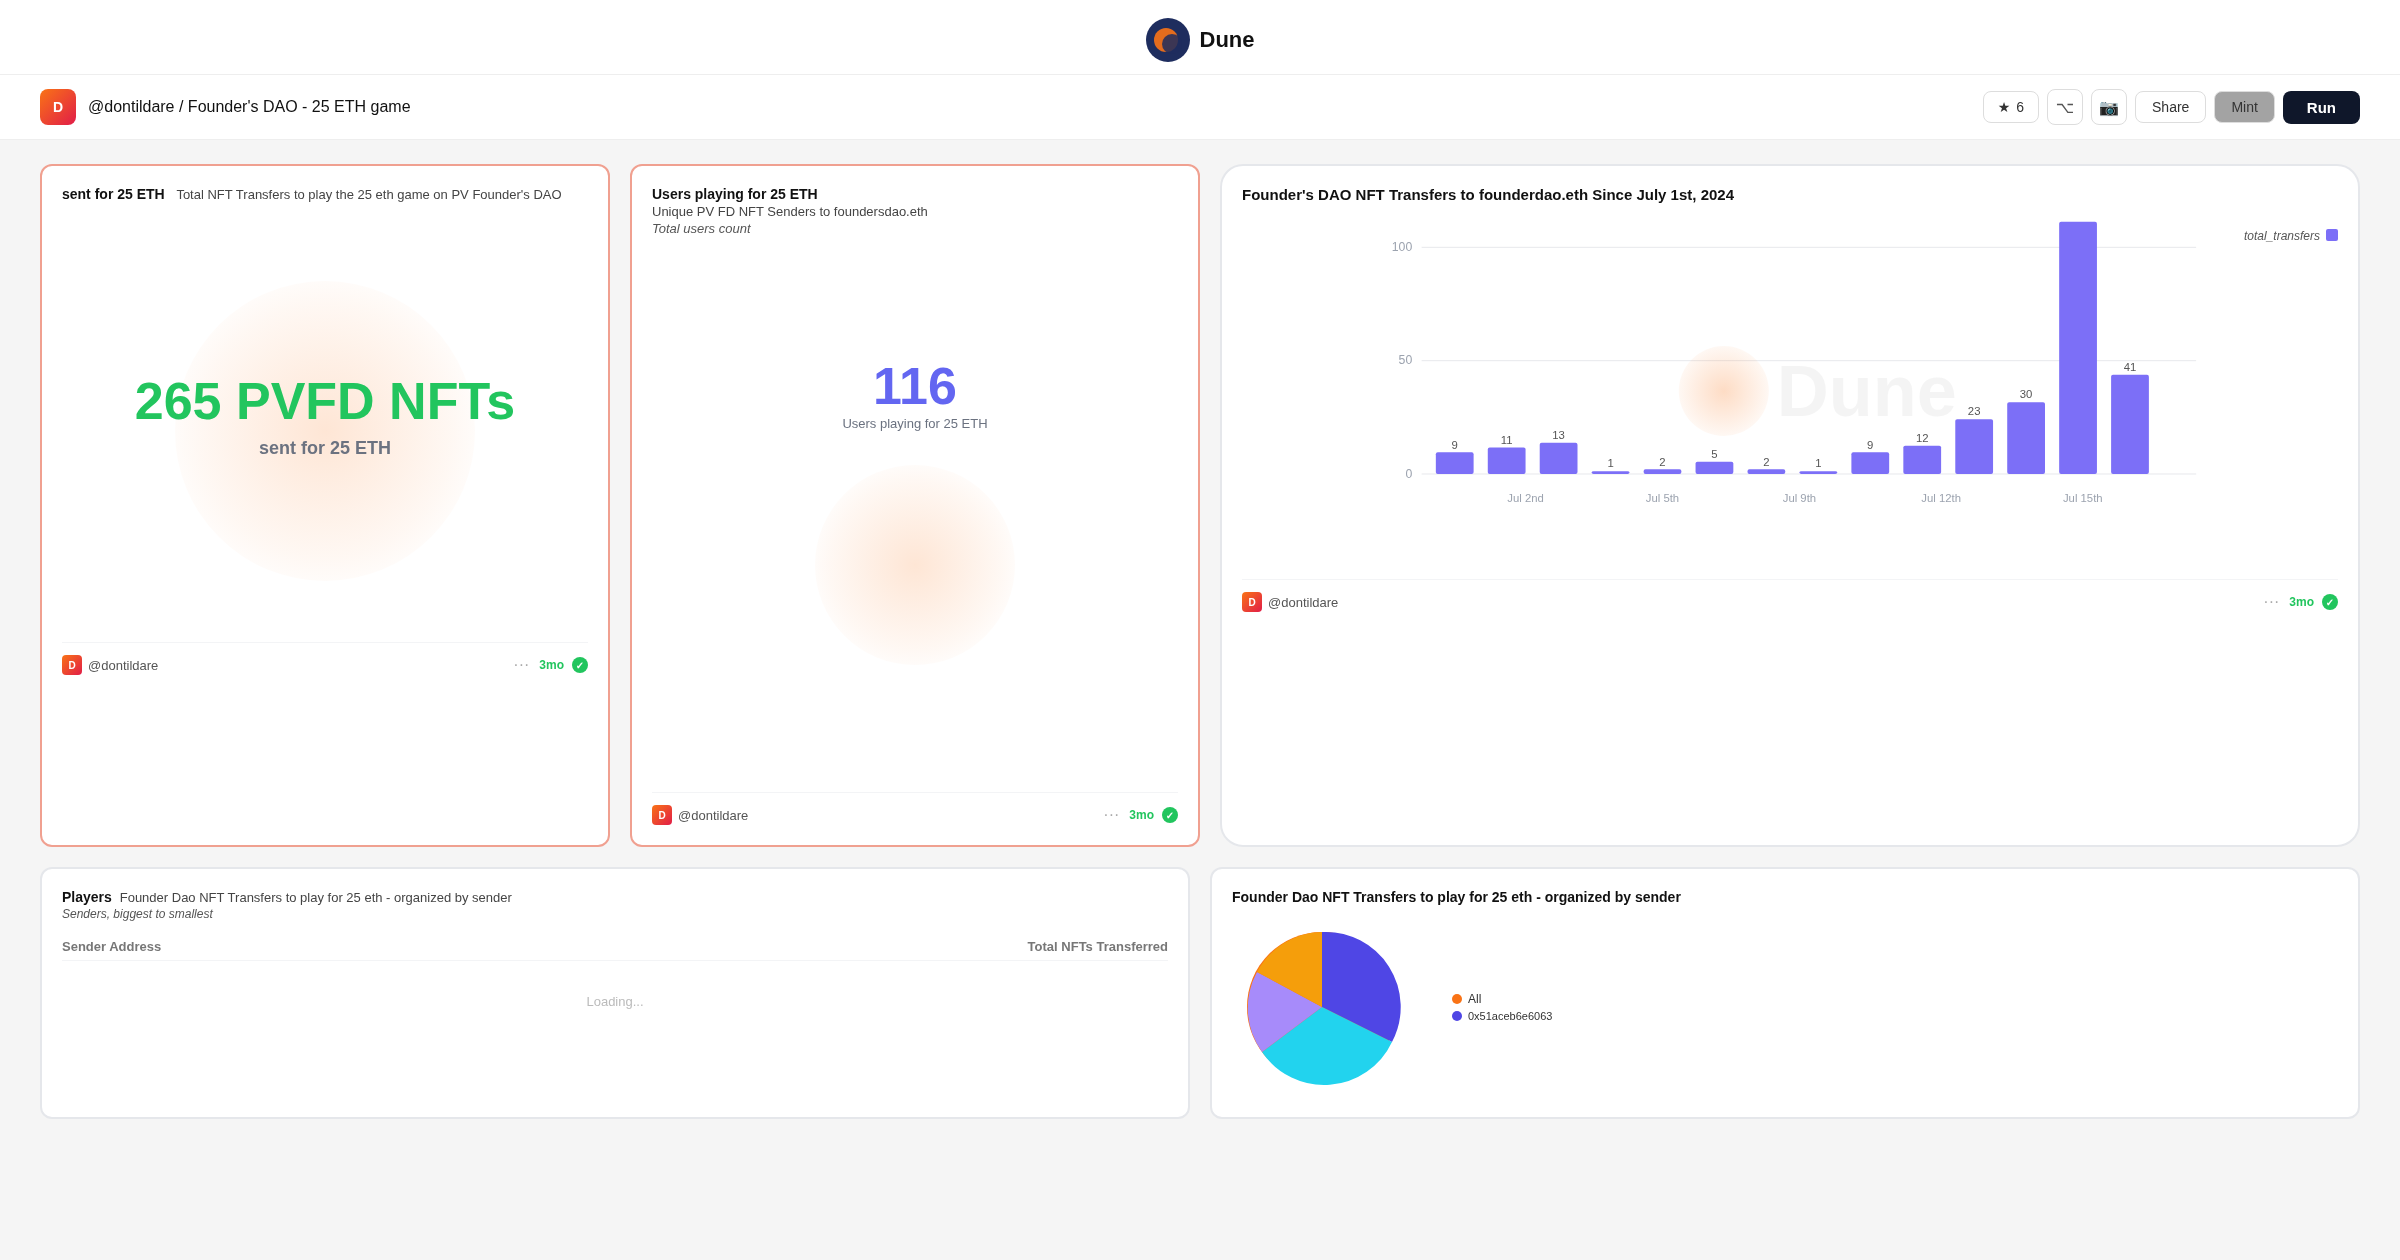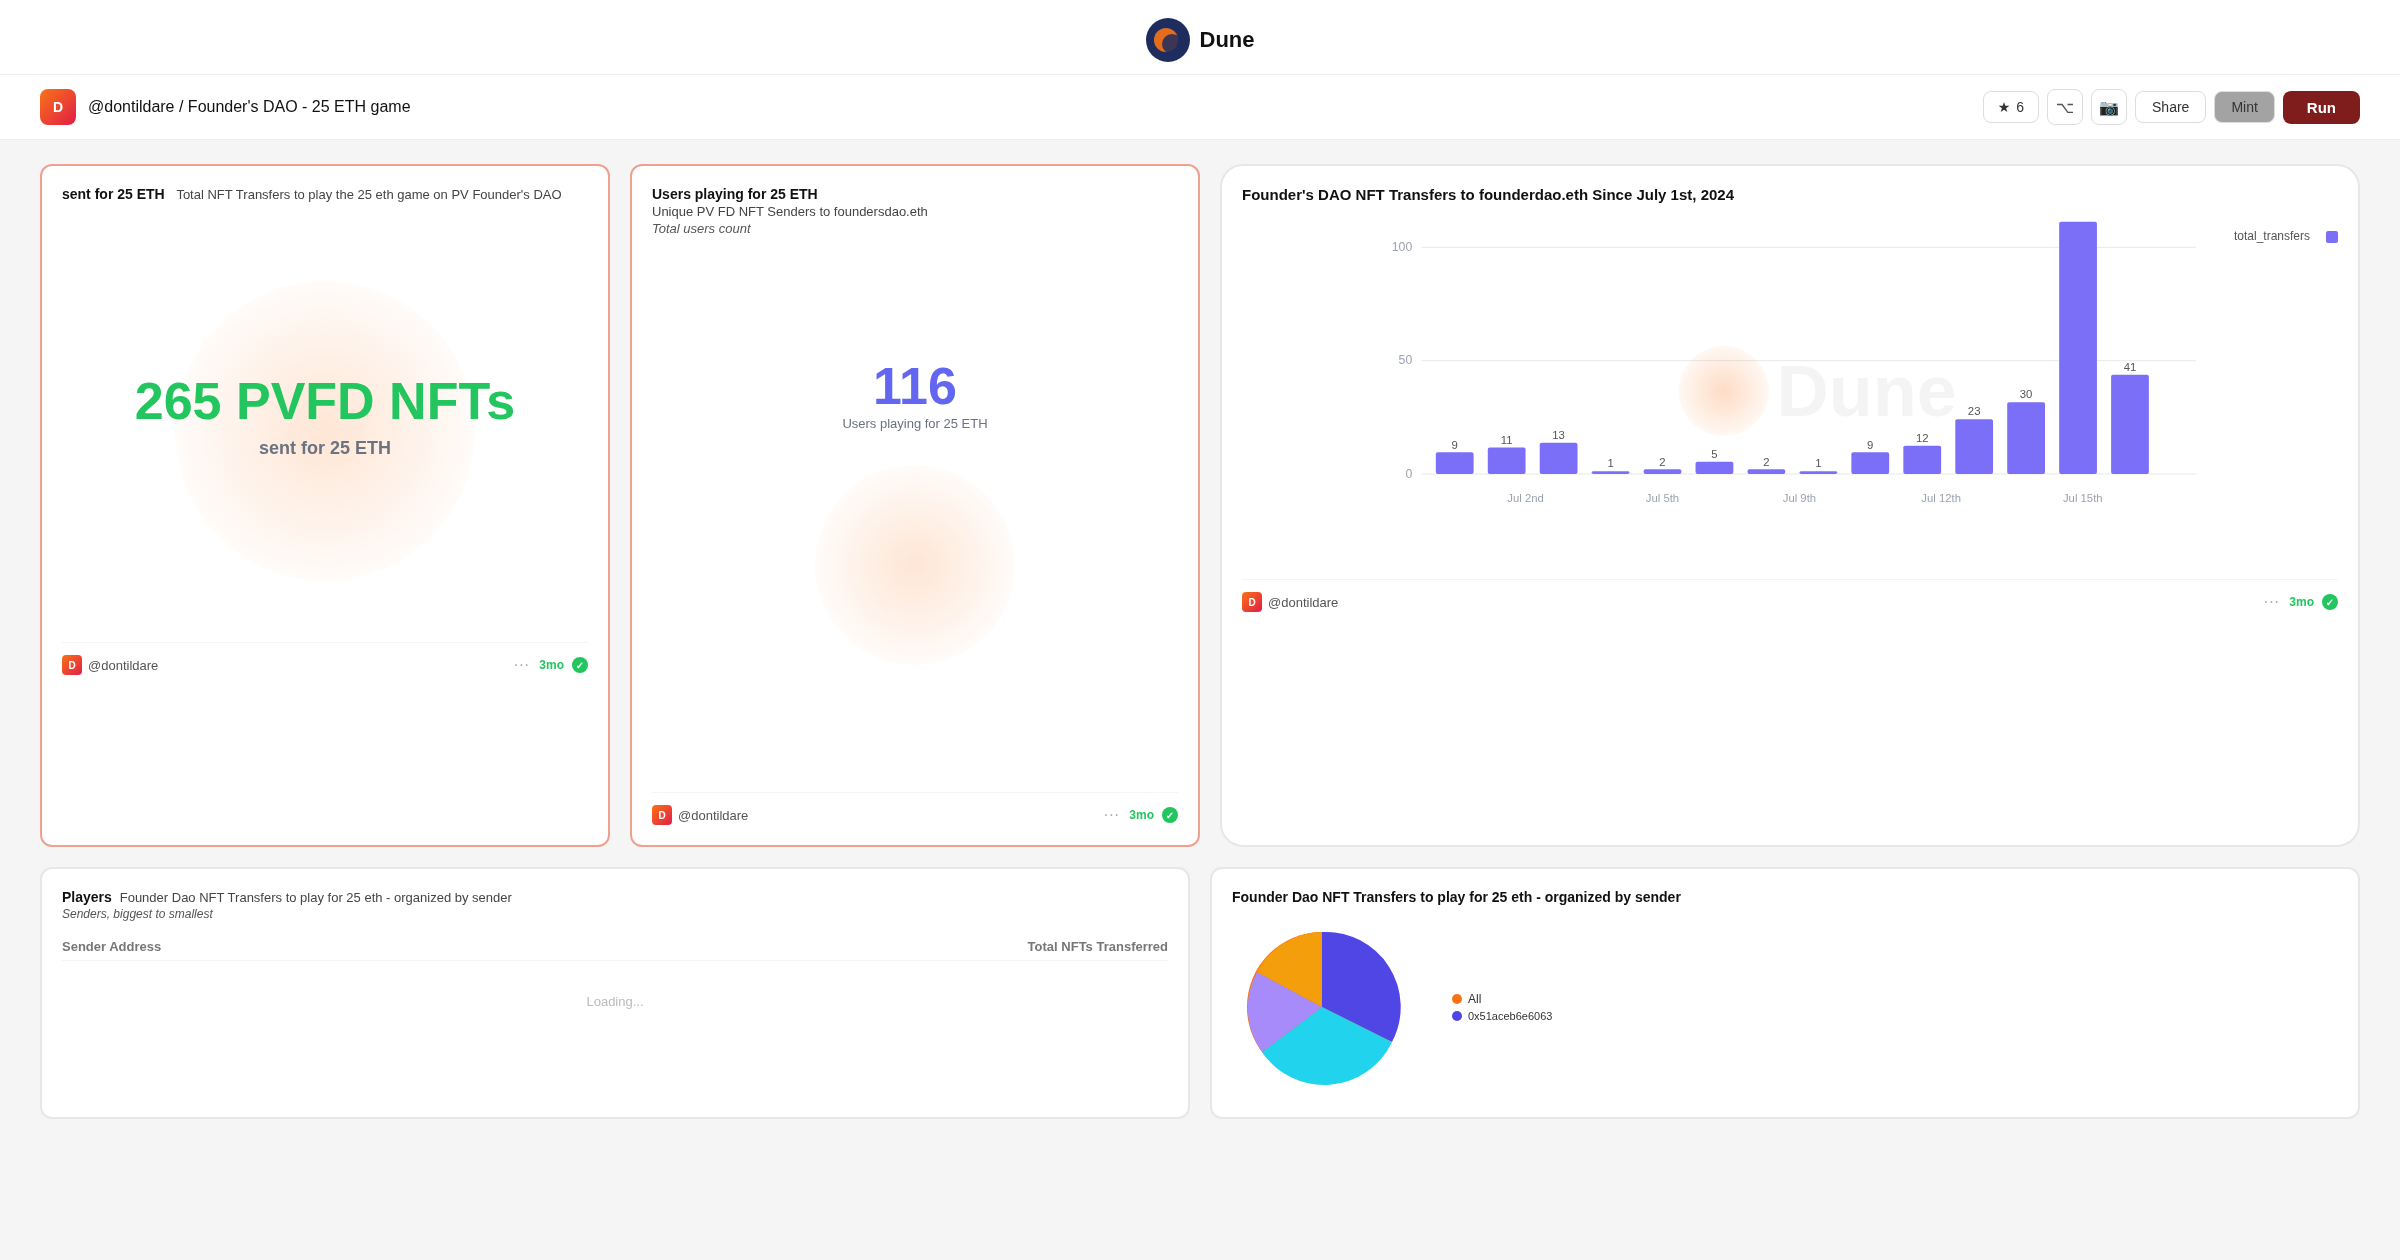--- a/index.html
+++ b/index.html
@@ -98,21 +98,21 @@
       border: 1.5px solid #ddd;
       background: #fff;
       cursor: pointer;
       font-size: 16px;
       color: #555;
     }
     .btn-run {
       padding: 8px 24px;
       border-radius: 8px;
       border: none;
-      background: #7f1d1d;
+      background: #0f172a;
       color: #fff;
       font-size: 15px;
       font-weight: 600;
       cursor: pointer;
     }
     .btn-mint {
       padding: 7px 16px;
       border-radius: 8px;
       border: 1.5px solid #ddd;
       background: #a3a3a3;
@@ -305,24 +305,25 @@
       width: 90px; height: 90px;
       border-radius: 50%;
       background: radial-gradient(circle, rgba(249,115,22,0.25) 0%, rgba(249,115,22,0.05) 70%, transparent 100%);
       display: inline-block;
     }
     .chart-legend {
       position: absolute;
       right: 0;
       top: 10px;
       display: flex;
-      align-items: flex-end;
-      gap: 16px;
+      align-items: flex-start;
+      gap: 6px;
       font-size: 12px;
       color: #555;
+      font-style: italic;
     }
     .legend-dot {
       width: 12px; height: 12px;
       border-radius: 2px;
       background: #7c6ff7;
     }
 
     
     svg.bar-chart {
       width: 100%;

